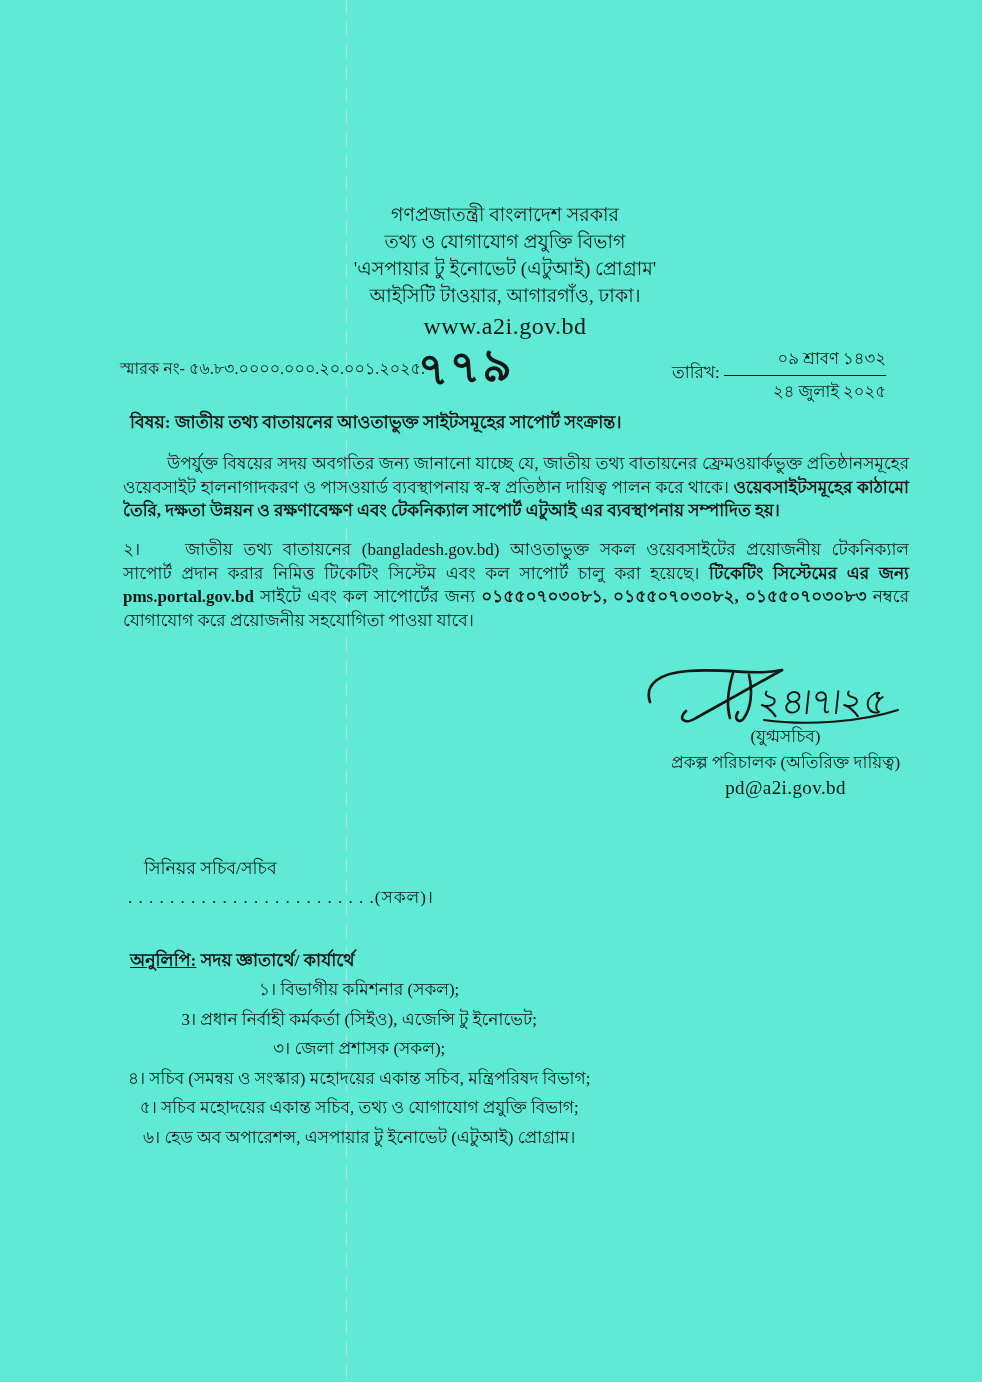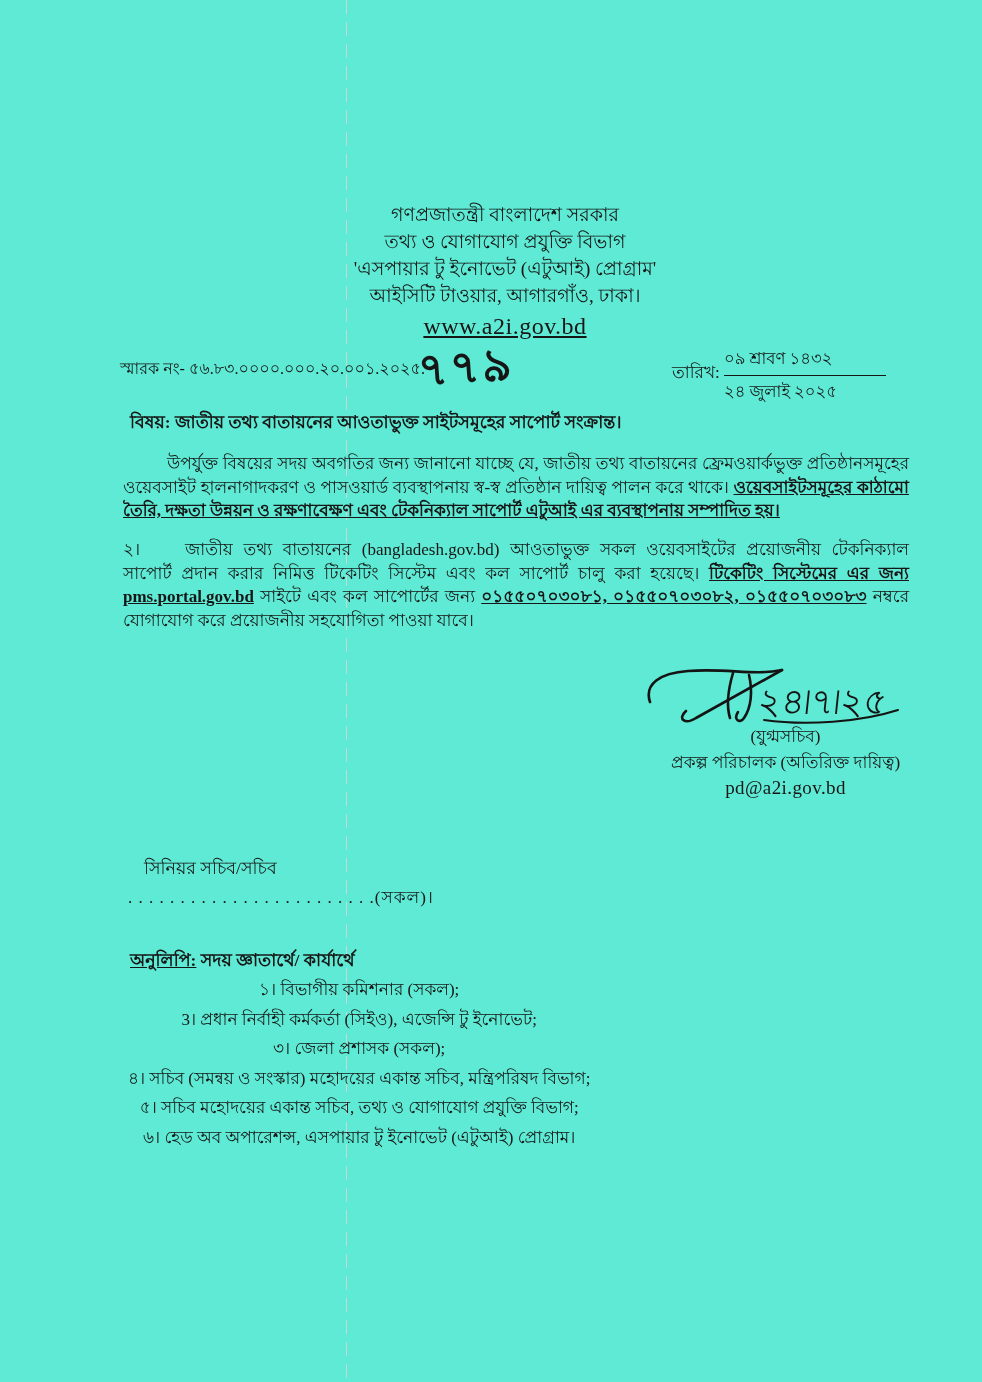--- a/index.html
+++ b/index.html
@@ -18,40 +18,40 @@
     opacity:.8;
   }
   
   .letterhead{
     position:absolute;top:201px;left:0;width:100%;
     text-align:center;transform:translateX(14px);
     font-size:19px;line-height:27px;
   }
   .letterhead .website{
     display:inline-block;margin-top:4px;
-    font-size:24px;text-decoration:underline;letter-spacing:.5px;
+    font-size:24px;letter-spacing:.5px;
   }
   
   .memo-line{position:absolute;left:120px;top:356px;font-size:16px;}
   .memo-handwritten{
     position:absolute;left:418px;top:332px;
     font-size:46px;font-weight:bold;transform:rotate(-4deg);
     letter-spacing:2px;
   }
   .date-label{position:absolute;left:672px;top:359px;font-size:17px;}
-  .date-stack{position:absolute;left:724px;top:346px;width:162px;text-align:left;font-size:16.5px;}
+  .date-stack{position:absolute;left:724px;top:346px;width:162px;text-align:right;font-size:16.5px;}
   .date-stack .rule{height:0;border-top:1.6px solid #161616;margin:2px 0 3px 0;width:100%;}
   
   .subject{position:absolute;left:130px;top:409px;width:780px;font-size:17.5px;font-weight:bold;}
   
   .para{position:absolute;left:123px;width:786px;font-size:17px;line-height:23.5px;text-align:justify;}
   .para1{top:452px;text-indent:44px;}
   .para2{top:538px;}
   .para2 .pnum{display:inline-block;width:62px;font-weight:normal;}
-  .b{font-weight:bold;text-decoration:underline;}
+  .b{font-weight:bold;}
   
   .sig-block{position:absolute;left:628px;top:664px;width:315px;text-align:center;font-size:17px;}
   .sig-svg{display:block;margin:0 auto -2px auto;}
   .sig-block .line{line-height:25.5px;}
   .sig-block .email{font-size:19px;letter-spacing:.4px;}
   
   .recipient{position:absolute;left:144px;top:855px;font-size:17.5px;}
   .dots-line{position:absolute;left:128px;top:884px;font-size:17px;letter-spacing:1px;}
   
   .cc-head{position:absolute;left:130px;top:947px;font-size:17.5px;font-weight:bold;}

